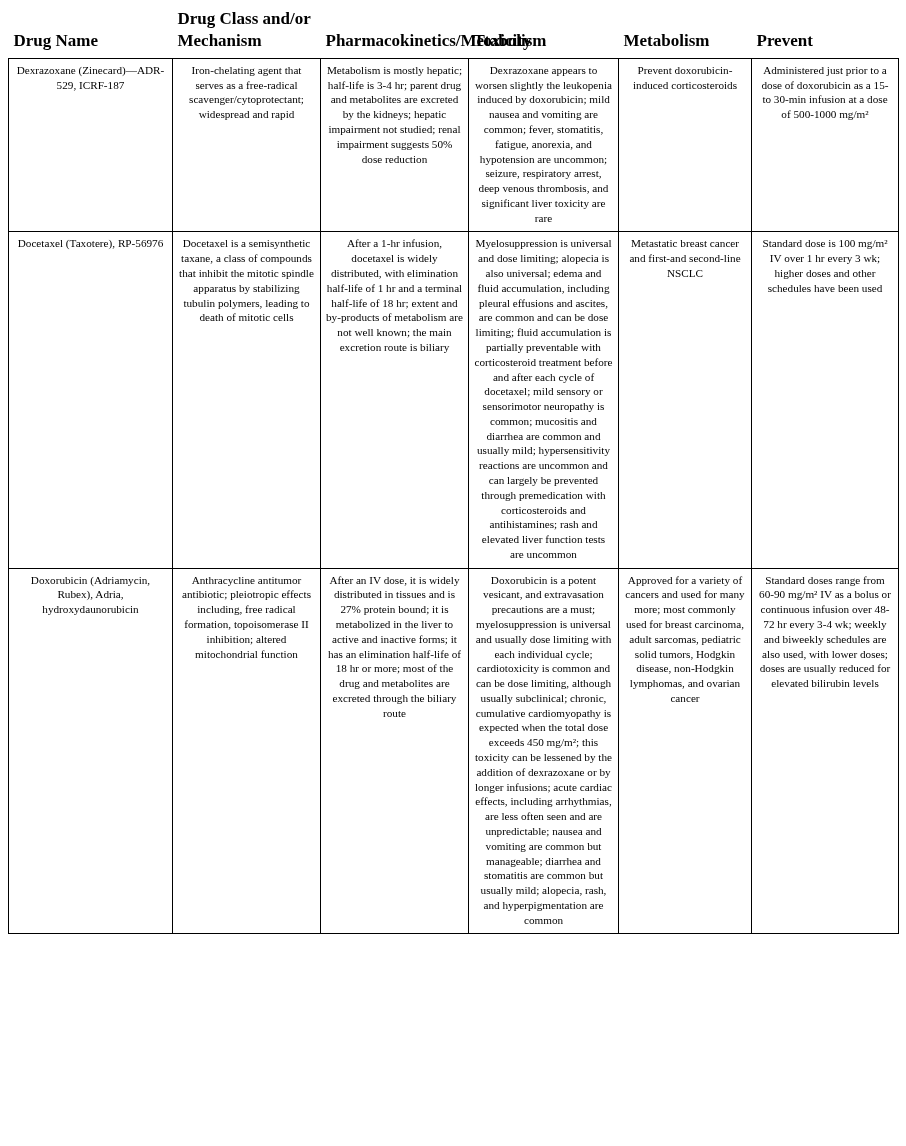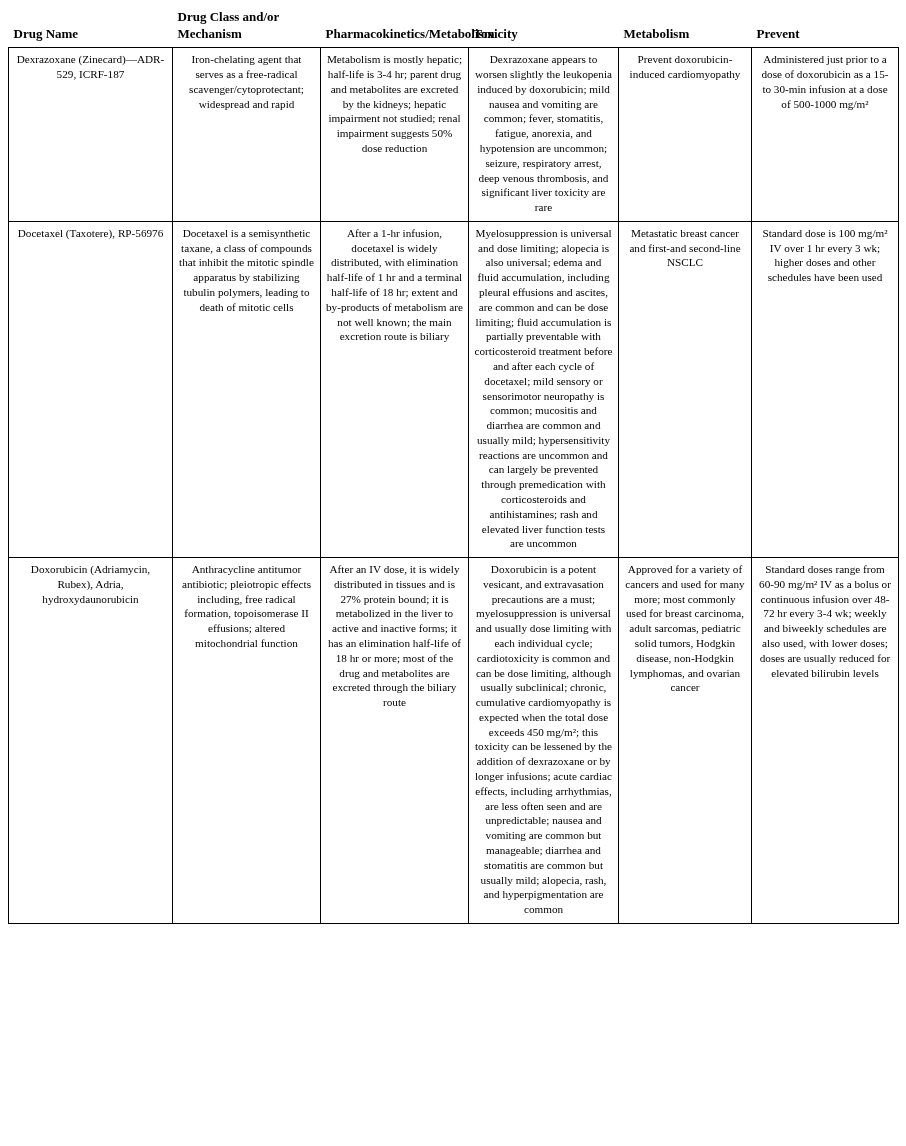--- a/index.html
+++ b/index.html
@@ -29,21 +29,21 @@
     border: 1px solid #000000;
     vertical-align: top;
     padding: 4px 5px 6px 5px;
     font-size: 11.2px;
     line-height: 1.32;
   }
   table.drug-table thead th {
     border: none;
     border-bottom: 1px solid #000000;
     font-weight: bold;
-    font-size: 13px;
+    font-size: 17px;
     text-align: left;
     padding: 2px 5px 5px 5px;
     vertical-align: bottom;
   }
   table.drug-table tbody td {
     text-align: center;
     font-family: Liberation Serif, serif;
   }
   
   .cell-inner {
@@ -103,21 +103,21 @@
         <td class="class-cell">
             <span class="cell-inner">Iron-chelating agent that serves as a free-radical scavenger/cytoprotectant; widespread and rapid</span>
           </td>
         <td class="pk-cell">
             <span class="cell-inner">Metabolism is mostly hepatic; half-life is 3-4 hr; parent drug and metabolites are excreted by the kidneys; hepatic impairment not studied; renal impairment suggests 50% dose reduction</span>
           </td>
         <td class="tox-cell">
             <span class="cell-inner">Dexrazoxane appears to worsen slightly the leukopenia induced by doxorubicin; mild nausea and vomiting are common; fever, stomatitis, fatigue, anorexia, and hypotension are uncommon; seizure, respiratory arrest, deep venous thrombosis, and significant liver toxicity are rare</span>
           </td>
         <td class="ind-cell">
-            <span class="cell-inner">Prevent doxorubicin-induced cardiomyopathy</span>
+            <span class="cell-inner">Prevent doxorubicin-induced corticosteroids</span>
           </td>
         <td class="dose-cell">
             <span class="cell-inner">Administered just prior to a dose of doxorubicin as a 15- to 30-min infusion at a dose of 500-1000 mg/m²</span>
           </td>
       </tr>
       <tr class="row-docetaxel">
         <td class="name-cell">
             <span class="cell-inner">Docetaxel (Taxotere), RP-56976</span>
           </td>
         <td class="class-cell">
@@ -134,21 +134,21 @@
           </td>
         <td class="dose-cell">
             <span class="cell-inner">Standard dose is 100 mg/m² IV over 1 hr every 3 wk; higher doses and other schedules have been used</span>
           </td>
       </tr>
       <tr class="row-doxorubicin">
         <td class="name-cell">
             <span class="cell-inner">Doxorubicin (Adriamycin, Rubex), Adria, hydroxydaunorubicin</span>
           </td>
         <td class="class-cell">
-            <span class="cell-inner">Anthracycline antitumor antibiotic; pleiotropic effects including, free radical formation, topoisomerase II effusions; altered mitochondrial function</span>
+            <span class="cell-inner">Anthracycline antitumor antibiotic; pleiotropic effects including, free radical formation, topoisomerase II inhibition; altered mitochondrial function</span>
           </td>
         <td class="pk-cell">
             <span class="cell-inner">After an IV dose, it is widely distributed in tissues and is 27% protein bound; it is metabolized in the liver to active and inactive forms; it has an elimination half-life of 18 hr or more; most of the drug and metabolites are excreted through the biliary route</span>
           </td>
         <td class="tox-cell">
             <span class="cell-inner">Doxorubicin is a potent vesicant, and extravasation precautions are a must; myelosuppression is universal and usually dose limiting with each individual cycle; cardiotoxicity is common and can be dose limiting, although usually subclinical; chronic, cumulative cardiomyopathy is expected when the total dose exceeds 450 mg/m²; this toxicity can be lessened by the addition of dexrazoxane or by longer infusions; acute cardiac effects, including arrhythmias, are less often seen and are unpredictable; nausea and vomiting are common but manageable; diarrhea and stomatitis are common but usually mild; alopecia, rash, and hyperpigmentation are common</span>
           </td>
         <td class="ind-cell">
             <span class="cell-inner">Approved for a variety of cancers and used for many more; most commonly used for breast carcinoma, adult sarcomas, pediatric solid tumors, Hodgkin disease, non-Hodgkin lymphomas, and ovarian cancer</span>
           </td>

